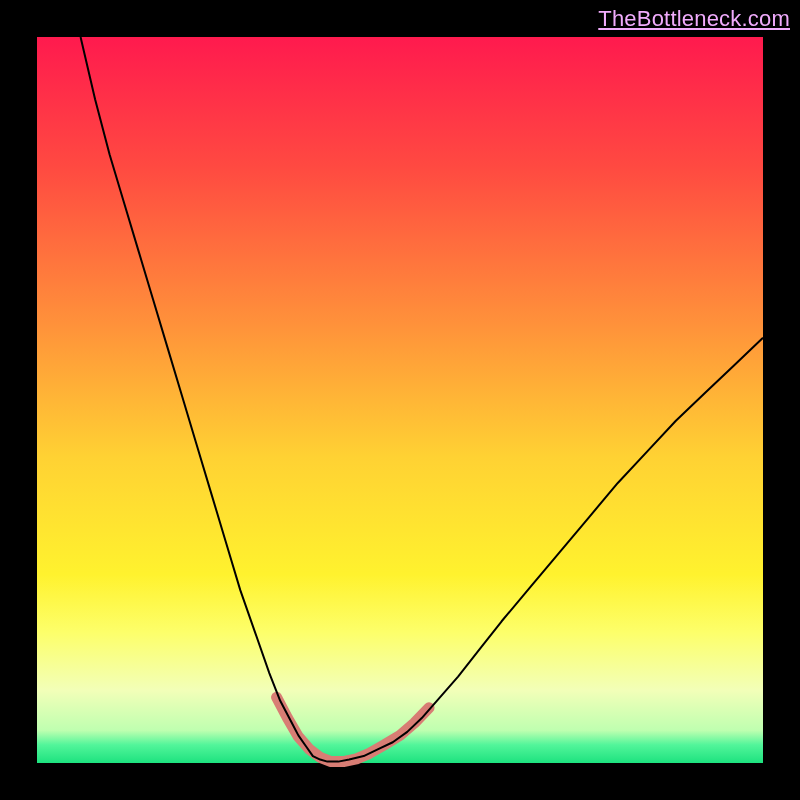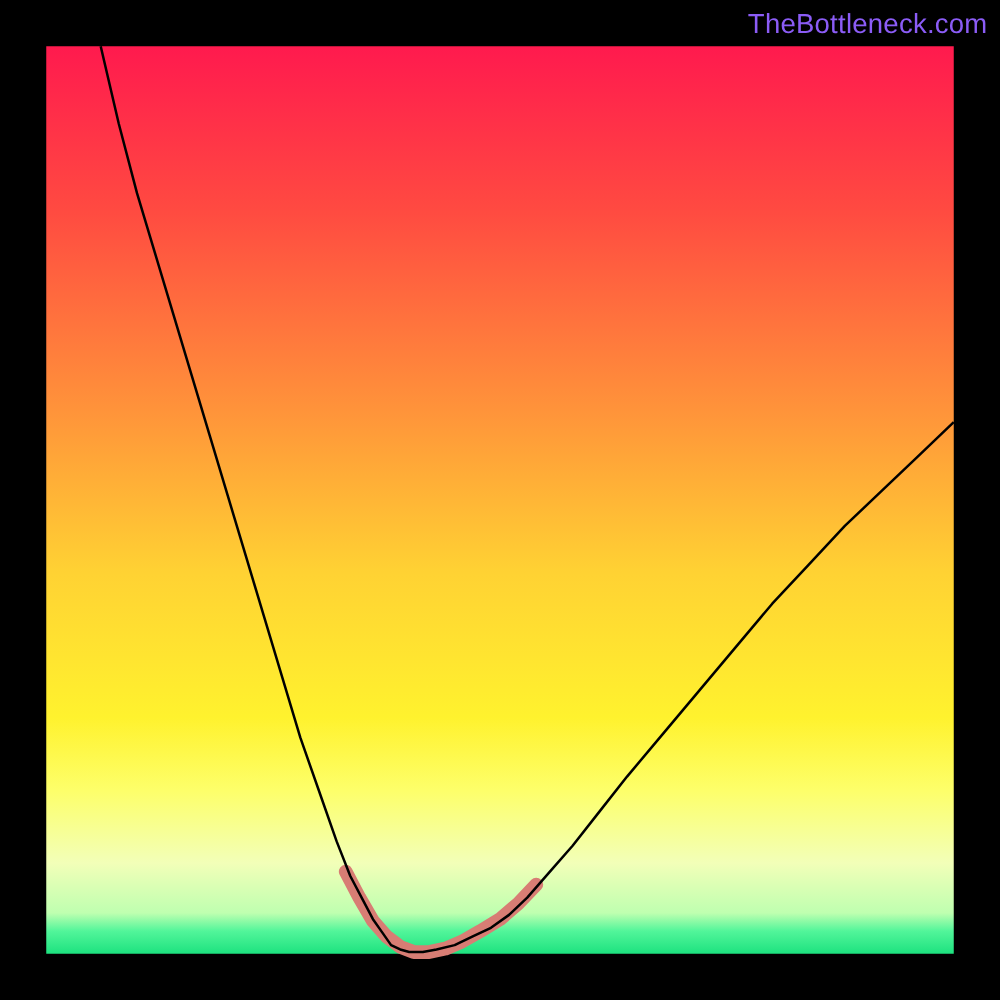--- a/index.html
+++ b/index.html
@@ -16,26 +16,27 @@
     left: 0;
     top: 0;
     width: 800px;
     height: 800px;
     background: #000;
   }
   .watermark {
     position: absolute;
     top: 6px;
     right: 10px;
-    color: #8b5cf6;
+    color: #f0abfc;
     font-size: 22px;
     font-weight: 400;
     font-family: Arial, Helvetica, sans-serif;
     letter-spacing: 0.2px;
     user-select: none;
+    text-decoration: underline;
   }
   svg {
     position: absolute;
     left: 0;
     top: 0;
   }
 </style>
 </head>
 <body>
 

